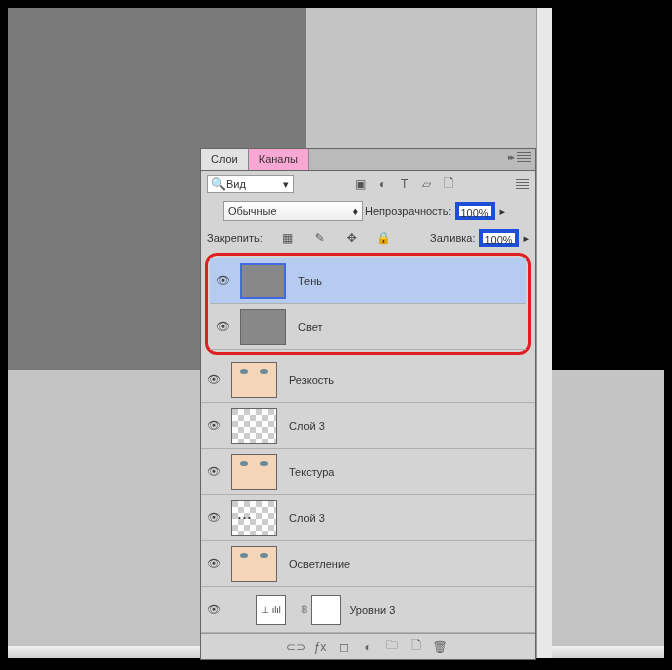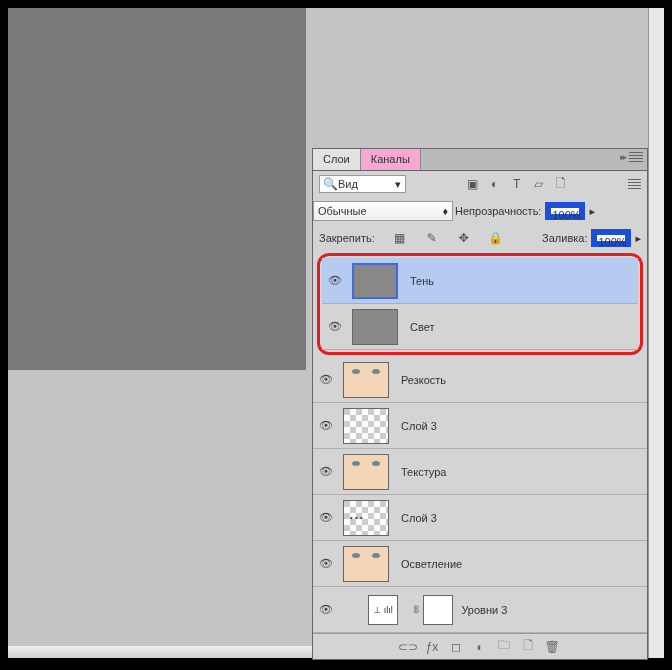--- a/index.html
+++ b/index.html
@@ -1,34 +1,34 @@
 <!DOCTYPE html>
 <html><head>
 <meta charset="utf-8">
 <style>
 *{margin:0;padding:0;box-sizing:border-box;font-family:Tahoma,Arial,sans-serif;font-size:11px;color:#333}
 body{background:#000;width:672px;height:670px;position:relative;overflow:hidden}
-.frame{position:absolute;left:8px;top:8px;width:656px;height:650px;background:#c4c4c4}
+.frame{position:absolute;left:8px;top:8px;width:544px;height:650px;background:#c4c4c4}
 .canvas-dark{position:absolute;left:0;top:0;width:298px;height:362px;background:#7a7a7a}
 .canvas-light{position:absolute;left:0;top:362px;width:656px;height:280px;background:#c4c4c4}
 .canvas-bottom{position:absolute;left:0;bottom:0;width:656px;height:12px;background:linear-gradient(#f0f0f0,#d0d0d0)}
 .scrollbar{position:absolute;right:0;top:0;width:16px;height:650px;background:#e8e8e8;border-left:1px solid #999}
 .panel{position:absolute;right:16px;top:140px;width:336px;background:#d4d4d4;border:1px solid #666}
 .tabs{display:flex;background:#bababa;border-bottom:1px solid #666;height:22px;position:relative}
 .tab{padding:4px 10px;background:#f9a8d4;border-right:1px solid #888;cursor:pointer}
 .tab.active{background:#e2e2e2}
 .tab-icons{position:absolute;right:4px;top:3px;display:flex;gap:4px}
 .search-row{display:flex;align-items:center;padding:4px 6px;gap:60px}
 .search-box{display:flex;align-items:center;border:1px solid #999;background:#fff;padding:1px 4px;width:90px;height:18px}
 .icon-row{display:flex;gap:8px}
 .ico{width:14px;height:14px;display:inline-flex;align-items:center;justify-content:center;font-size:12px;color:#555}
-.blend-row{display:flex;align-items:center;padding:4px 0;gap:2px}
+.blend-row{display:flex;align-items:center;padding:4px 22px;gap:2px}
 .blend-select{border:1px solid #999;background:linear-gradient(#fff,#eee);padding:2px 4px;width:140px;height:20px;display:flex;justify-content:space-between;align-items:center}
 .opacity-box{display:flex;align-items:center;gap:4px}
-.pct-input{border:6px solid #1d4ed8;background:#fff;width:40px;height:18px;padding:1px}
+.pct-input{border:4px solid #1d4ed8;background:#fff;width:40px;height:18px;padding:1px}
 .lock-row{display:flex;align-items:center;padding:4px 6px;justify-content:space-between}
 .lock-icons{display:flex;gap:18px;align-items:center}
 .layers{background:#d4d4d4}
 .highlight-box{border:3px solid #e02020;border-radius:12px;padding:2px;margin:2px 4px}
 .layer{display:flex;align-items:center;height:46px;border-bottom:1px solid #b0b0b0;padding:0 4px}
 .layer.selected{background:#b5ccf0}
 .vis{width:18px;text-align:center;color:#444}
 .thumb{width:46px;height:36px;border:1px solid #666;margin:0 8px;background:#888}
 .thumb.selected{border:2px solid #4169e1}
 .thumb.face{background:linear-gradient(#f5d5b8 40%,#f5d5b8);position:relative;overflow:hidden}

